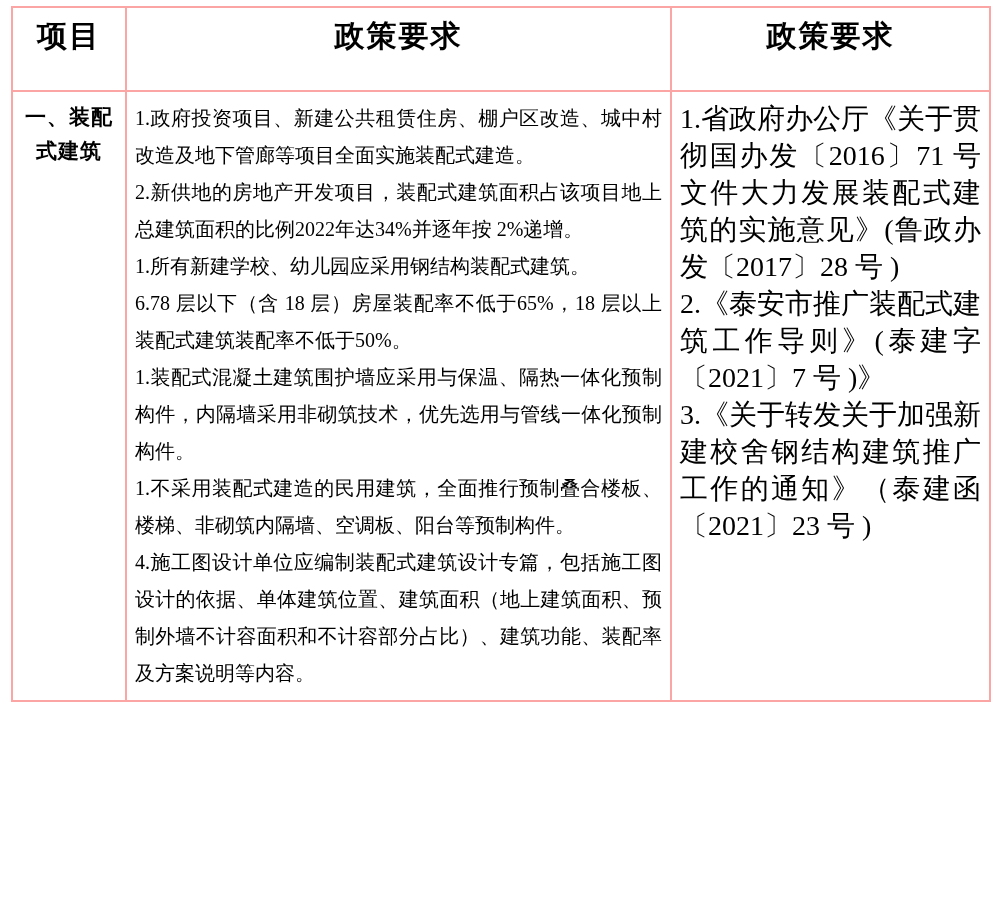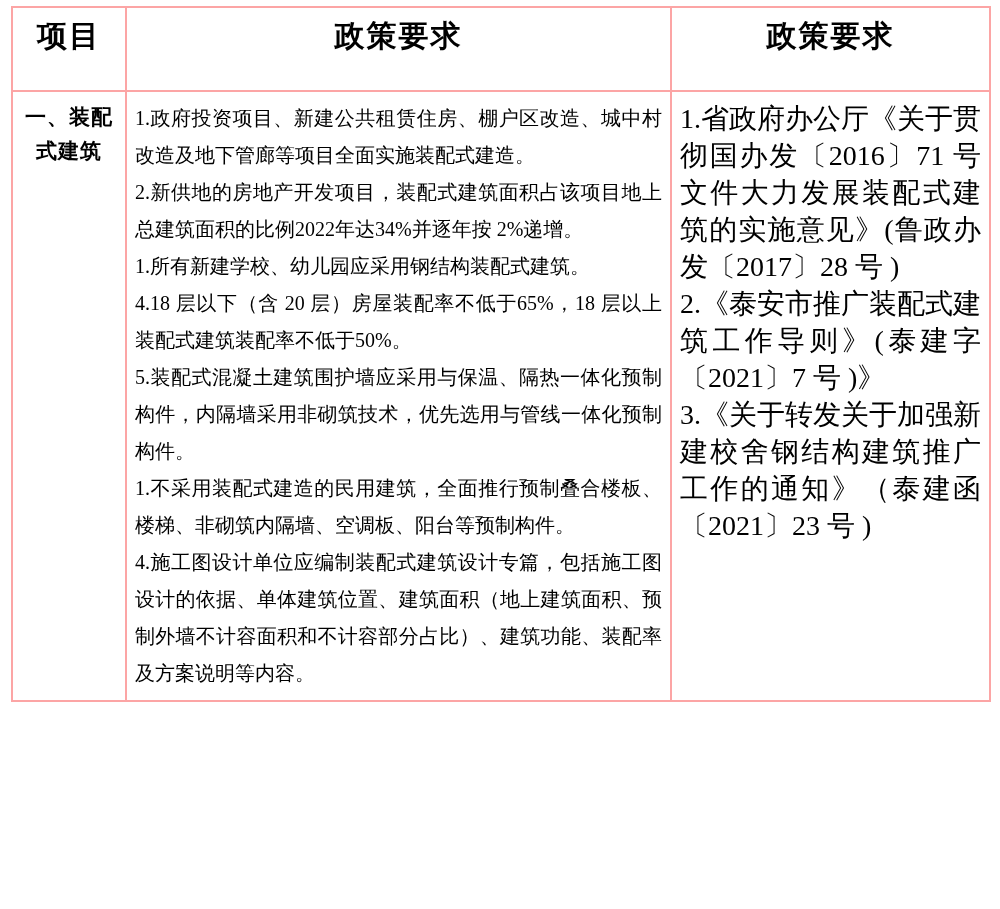--- a/index.html
+++ b/index.html
@@ -98,22 +98,22 @@
     <tbody>
       <tr>
         <td class="cell-item">
           <span class="item-line">一、装配</span>
           <span class="item-line">式建筑</span>
         </td>
         <td class="cell-body">
           <p class="para">1.政府投资项目、新建公共租赁住房、棚户区改造、城中村改造及地下管廊等项目全面实施装配式建造。</p>
           <p class="para">2.新供地的房地产开发项目，装配式建筑面积占该项目地上总建筑面积的比例2022年达34%并逐年按 2%递增。</p>
           <p class="para">1.所有新建学校、幼儿园应采用钢结构装配式建筑。</p>
-          <p class="para">4.18 层以下（含 20 层）房屋装配率不低于65%，18 层以上装配式建筑装配率不低于50%。</p>
-          <p class="para">5.装配式混凝土建筑围护墙应采用与保温、隔热一体化预制构件，内隔墙采用非砌筑技术，优先选用与管线一体化预制构件。</p>
+          <p class="para">6.78 层以下（含 18 层）房屋装配率不低于65%，18 层以上装配式建筑装配率不低于50%。</p>
+          <p class="para">1.装配式混凝土建筑围护墙应采用与保温、隔热一体化预制构件，内隔墙采用非砌筑技术，优先选用与管线一体化预制构件。</p>
           <p class="para">1.不采用装配式建造的民用建筑，全面推行预制叠合楼板、楼梯、非砌筑内隔墙、空调板、阳台等预制构件。</p>
           <p class="para">4.施工图设计单位应编制装配式建筑设计专篇，包括施工图设计的依据、单体建筑位置、建筑面积（地上建筑面积、预制外墙不计容面积和不计容部分占比）、建筑功能、装配率及方案说明等内容。</p>
         </td>
         <td class="cell-basis">
           <p class="para">1.省政府办公厅《关于贯彻国办发〔2016〕71 号文件大力发展装配式建筑的实施意见》(鲁政办发〔2017〕28 号 )</p>
           <p class="para">2.《泰安市推广装配式建筑工作导则》(泰建字〔2021〕7 号 )》</p>
           <p class="para">3.《关于转发关于加强新建校舍钢结构建筑推广工作的通知》（泰建函〔2021〕23 号 )</p>
         </td>
       </tr>
     </tbody>

